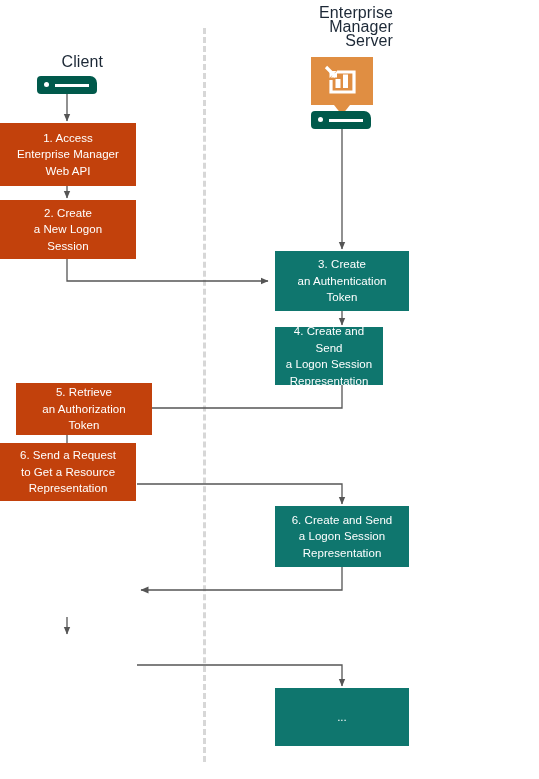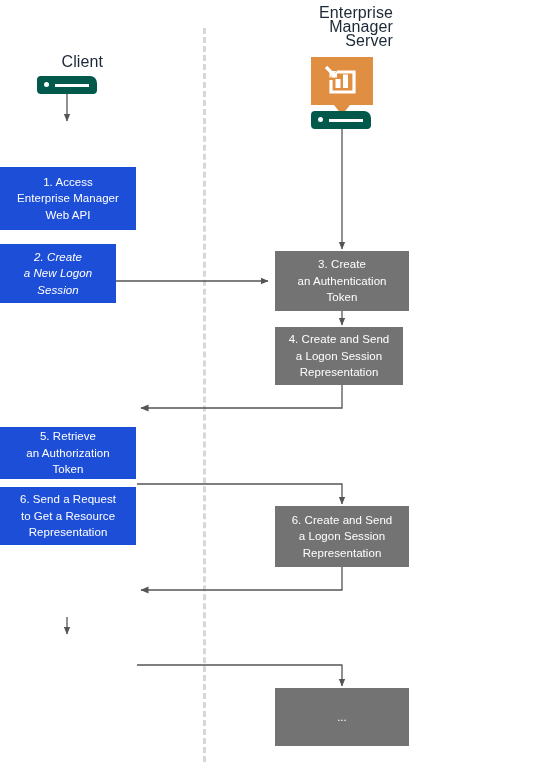--- a/index.html
+++ b/index.html
@@ -42,22 +42,22 @@
     align-items: center;
     justify-content: center;
     text-align: center;
     font-size: 11.5px;
     line-height: 16.5px;
     color: #ffffff;
     padding: 2px 6px;
     white-space: pre-line;
     letter-spacing: 0.05px;
   }
-  .node-green { background: #1d4ed8; margin-top: 44px; }
-  .node-orange { background: #737373; }
+  .node-green { background: #c2410c; }
+  .node-orange { background: #0f766e; }
 
   .divider {
     position: absolute;
     left: 203px;
     top: 28px;
     width: 0;
     height: 734px;
     border-left: 3px dashed #d7d7d7;
   }
 
@@ -170,33 +170,33 @@
         <path d="M67,617 L67,634"></path>
         <path d="M137,665 L342,665 L342,686"></path>
       </g>
     </svg>
   </div>
 
   <div class="node-box node-green" style="left:0;top:123px;width:136px;height:63px;">1. Access
 Enterprise Manager
 Web API</div>
 
-  <div class="node-box node-green" style="left:0;top:200px;width:116px;height:59px;font-style:italic;">2. Create
+  <div class="node-box node-green" style="left:0;top:200px;width:136px;height:59px;">2. Create
 a New Logon
 Session</div>
 
   <div class="node-box node-orange" style="left:275px;top:251px;width:134px;height:60px;">3. Create
 an Authentication
 Token</div>
 
-  <div class="node-box node-orange" style="left:275px;top:327px;width:128px;height:58px;">4. Create and Send
+  <div class="node-box node-orange" style="left:275px;top:327px;width:108px;height:58px;">4. Create and Send
 a Logon Session
 Representation</div>
 
-  <div class="node-box node-green" style="left:0;top:383px;width:136px;height:52px;">5. Retrieve
+  <div class="node-box node-green" style="left:16px;top:383px;width:136px;height:52px;">5. Retrieve
 an Authorization
 Token</div>
 
   <div class="node-box node-green" style="left:0;top:443px;width:136px;height:58px;">6. Send a Request
 to Get a Resource
 Representation</div>
 
   <div class="node-box node-orange" style="left:275px;top:506px;width:134px;height:61px;">6. Create and Send
 a Logon Session
 Representation</div>

